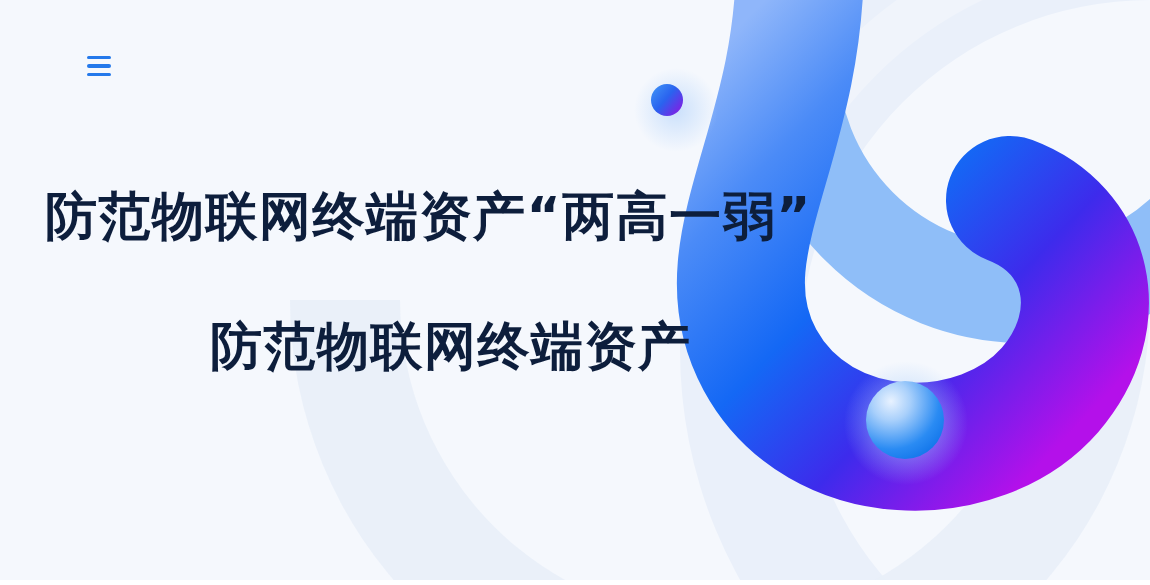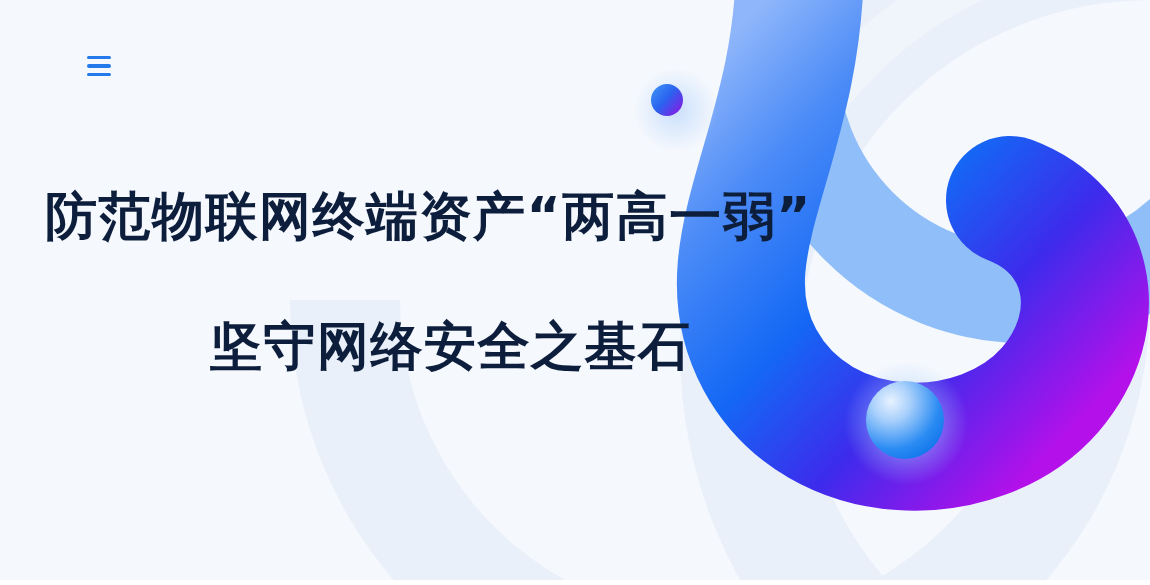--- a/index.html
+++ b/index.html
@@ -168,16 +168,16 @@
   <div class="header">
     <button class="menu-button" aria-label="menu">
       <span class="bar"></span>
       <span class="bar"></span>
       <span class="bar"></span>
     </button>
   </div>
 
   <div class="title-block">
     <div class="title-line title-line-1">防范物联网终端资产“两高一弱”</div>
-    <div class="title-line title-line-2">坚守网络安全之基石</div>
+    <div class="title-line title-line-2">防范物联网终端资产</div>
   </div>
 
 </div>
 
 </body></html>

